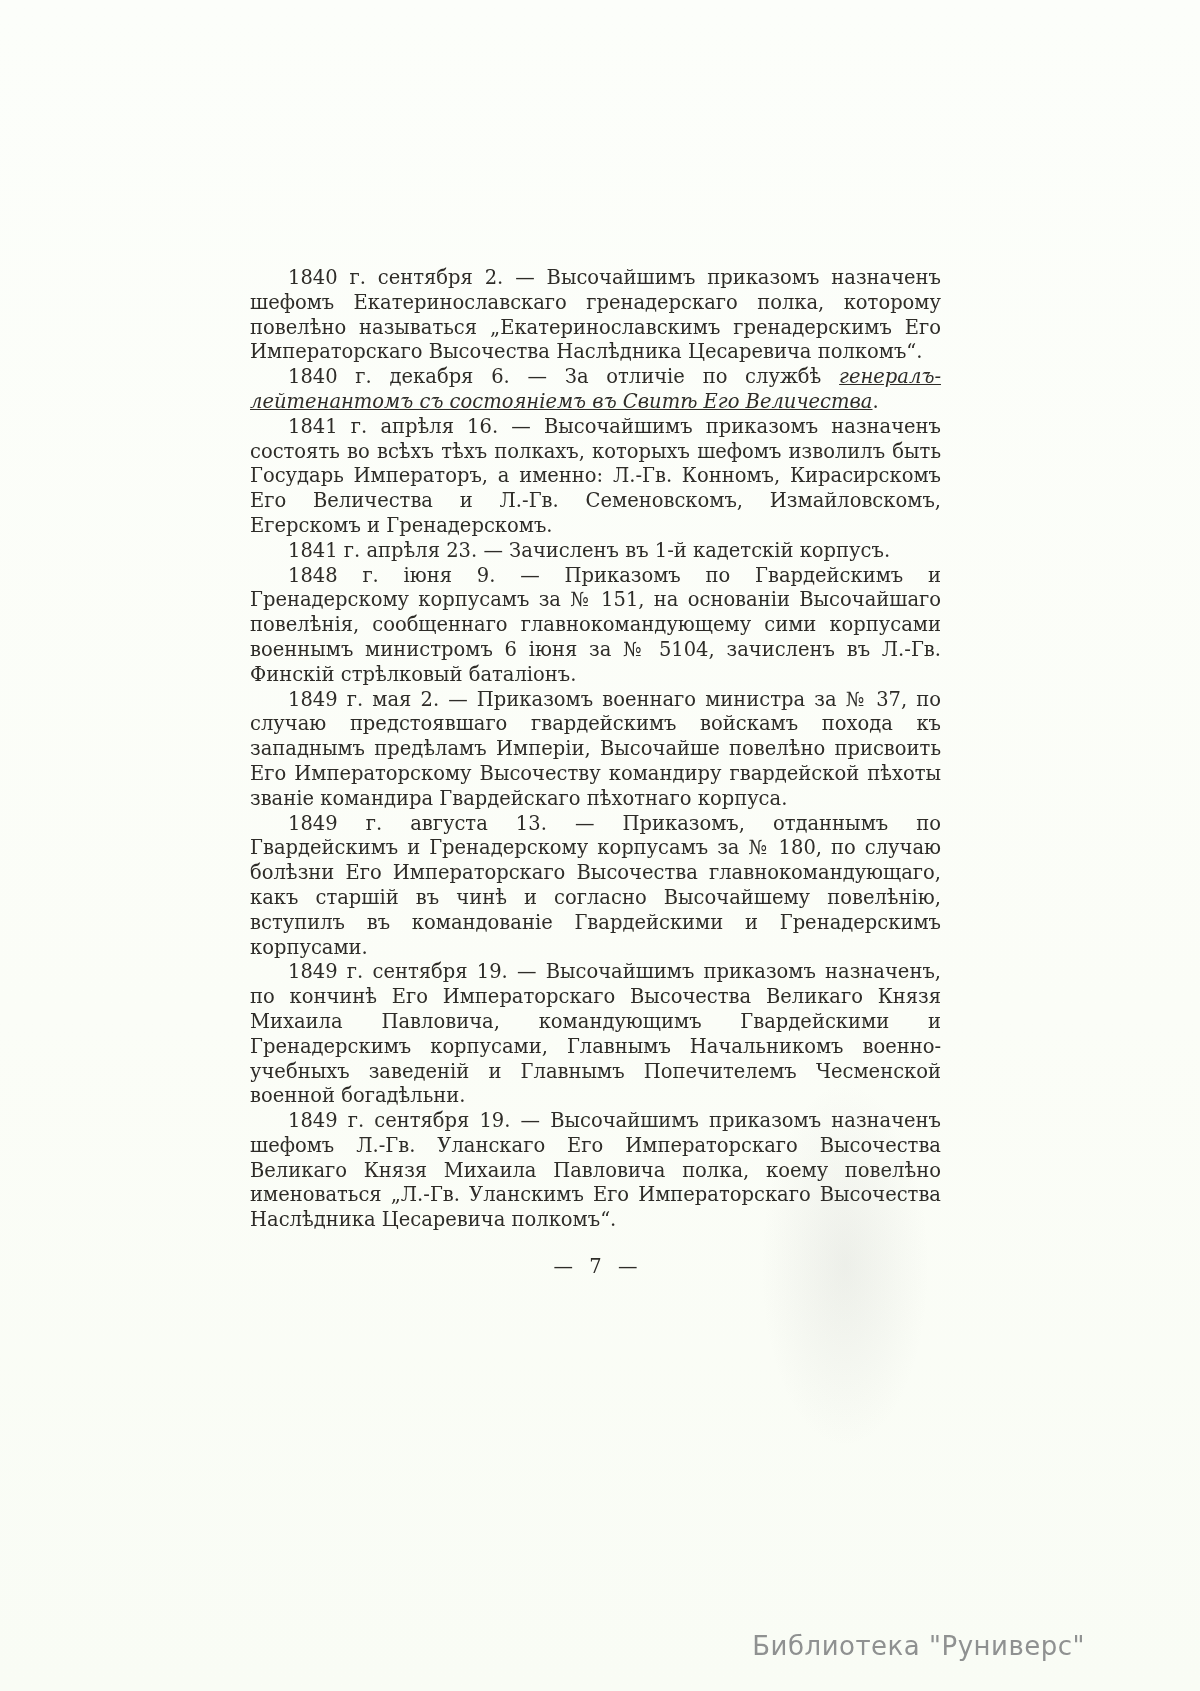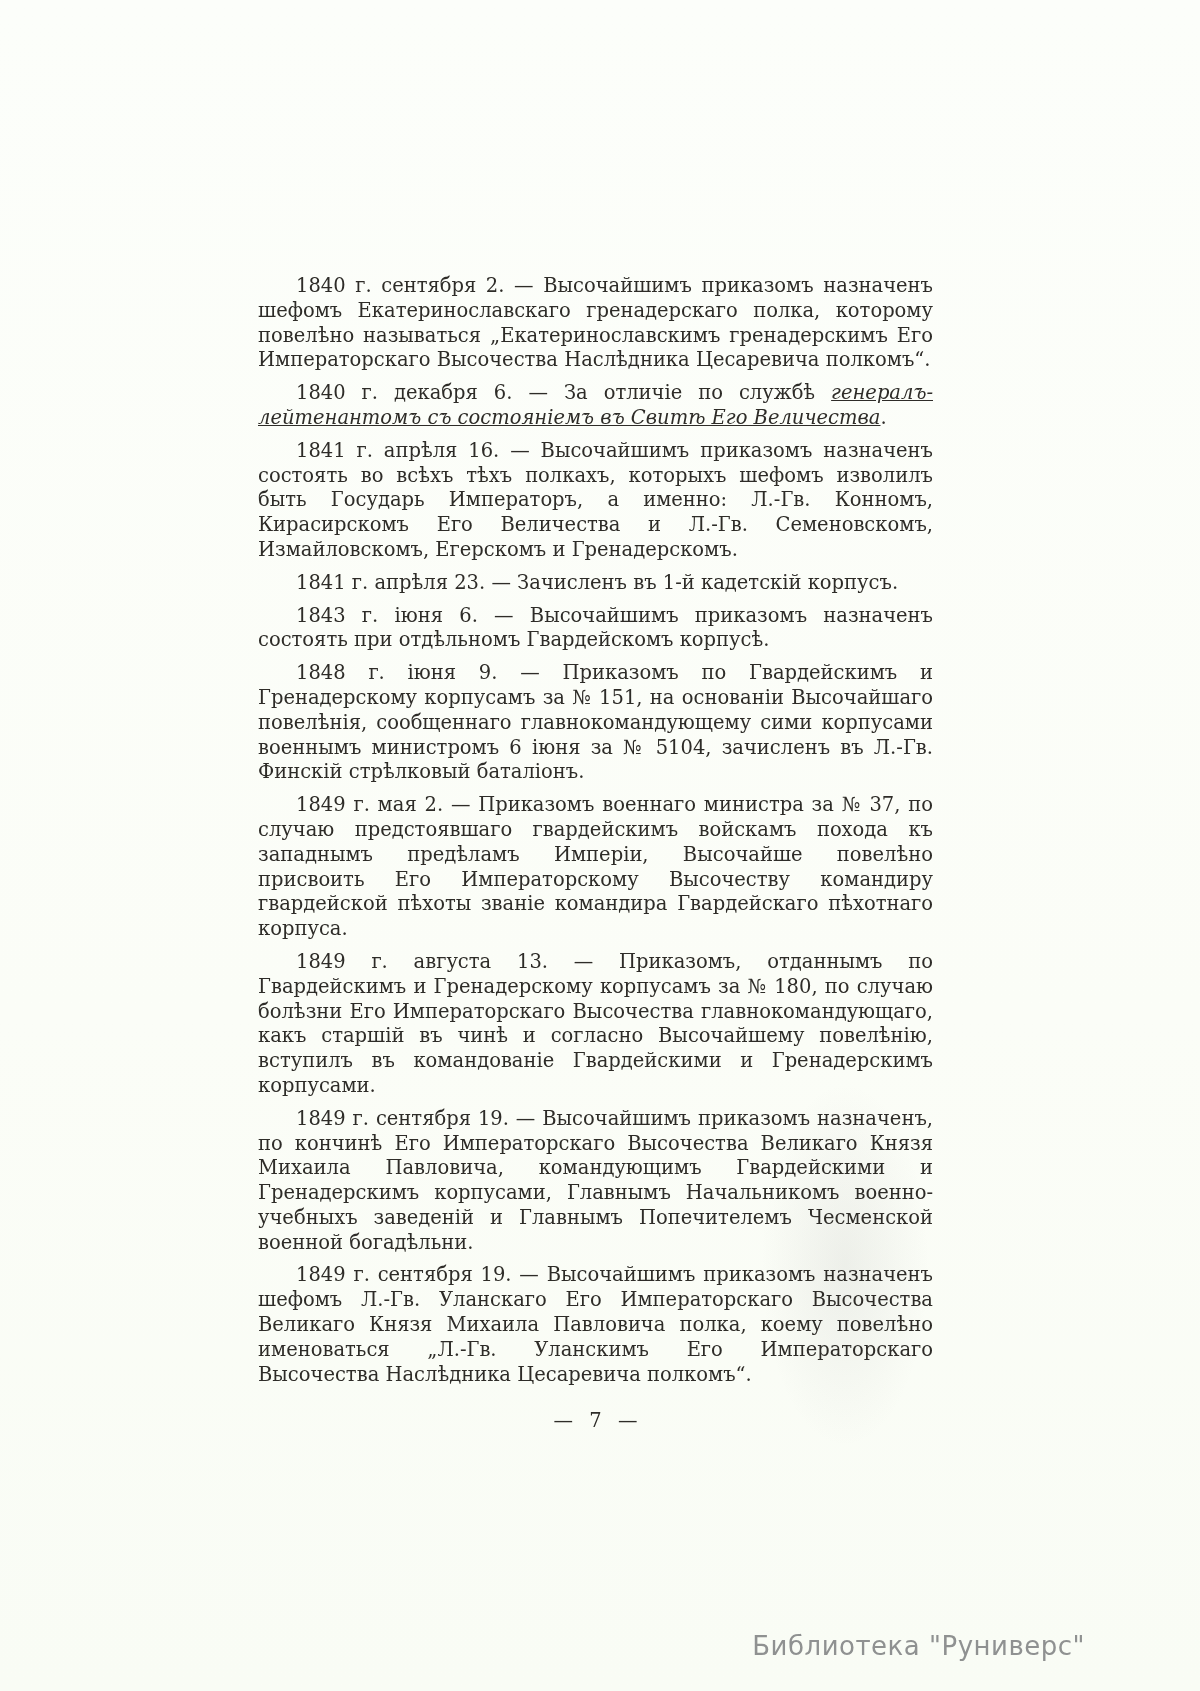--- a/index.html
+++ b/index.html
@@ -25,21 +25,21 @@
     left: 250px;
     top: 266px;
     width: 691px;
     font-family: "DejaVu Serif", "Liberation Serif", serif;
     font-size: 19.5px;
     line-height: 24.8px;
     color: #2e2c28;
     text-align: justify;
   }
   .entry {
-    margin: 8px;
+    margin: 0;
     text-indent: 38px;
   }
   .it {
     font-style: italic;
     text-decoration: underline;
   }
   .page-number {
     margin-top: 22px;
     text-align: center;
     text-indent: 0;
@@ -62,21 +62,20 @@
 <body>
 
 <div class="paper"></div>
 
 <div class="text-block">
   <div>
       <p class="entry"><span>1840 г. сентября 2.</span><span> — </span><span>Высочайшимъ приказомъ назначенъ шефомъ Екатеринославскаго гренадерскаго полка, которому повелѣно называться „Екатеринославскимъ гренадерскимъ Его Императорскаго Высочества Наслѣдника Цесаревича полкомъ“.</span></p>
       <p class="entry"><span>1840 г. декабря 6.</span><span> — </span><span>За отличіе по службѣ </span><span class="it">генералъ-лейтенантомъ съ состояніемъ въ Свитѣ Его Величества</span><span>.</span></p>
       <p class="entry"><span>1841 г. апрѣля 16.</span><span> — </span><span>Высочайшимъ приказомъ назначенъ состоять во всѣхъ тѣхъ полкахъ, которыхъ шефомъ изволилъ быть Государь Императоръ, а именно: Л.-Гв. Конномъ, Кирасирскомъ Его Величества и Л.-Гв. Семеновскомъ, Измайловскомъ, Егерскомъ и Гренадерскомъ.</span></p>
       <p class="entry"><span>1841 г. апрѣля 23.</span><span> — </span><span>Зачисленъ въ 1-й кадетскій корпусъ.</span></p>
-      <p class="entry"><span>1843 г. іюня 6.</span><span> — </span><span>Высочайшимъ приказомъ назначенъ состоять при отдѣльномъ Гвардейскомъ корпусѣ.</span></p>
       <p class="entry"><span>1848 г. іюня 9.</span><span> — </span><span>Приказомъ по Гвардейскимъ и Гренадерскому корпусамъ за № 151, на основаніи Высочайшаго повелѣнія, сообщеннаго главнокомандующему сими корпусами военнымъ министромъ 6 іюня за № 5104, зачисленъ въ Л.-Гв. Финскій стрѣлковый баталіонъ.</span></p>
       <p class="entry"><span>1849 г. мая 2.</span><span> — </span><span>Приказомъ военнаго министра за № 37, по случаю предстоявшаго гвардейскимъ войскамъ похода къ западнымъ предѣламъ Имперіи, Высочайше повелѣно присвоить Его Императорскому Высочеству командиру гвардейской пѣхоты званіе командира Гвардейскаго пѣхотнаго корпуса.</span></p>
       <p class="entry"><span>1849 г. августа 13.</span><span> — </span><span>Приказомъ, отданнымъ по Гвардейскимъ и Гренадерскому корпусамъ за № 180, по случаю болѣзни Его Императорскаго Высочества главнокомандующаго, какъ старшій въ чинѣ и согласно Высочайшему повелѣнію, вступилъ въ командованіе Гвардейскими и Гренадерскимъ корпусами.</span></p>
       <p class="entry"><span>1849 г. сентября 19.</span><span> — </span><span>Высочайшимъ приказомъ назначенъ, по кончинѣ Его Императорскаго Высочества Великаго Князя Михаила Павловича, командующимъ Гвардейскими и Гренадерскимъ корпусами, Главнымъ Начальникомъ военно-учебныхъ заведеній и Главнымъ Попечителемъ Чесменской военной богадѣльни.</span></p>
       <p class="entry"><span>1849 г. сентября 19.</span><span> — </span><span>Высочайшимъ приказомъ назначенъ шефомъ Л.-Гв. Уланскаго Его Императорскаго Высочества Великаго Князя Михаила Павловича полка, коему повелѣно именоваться „Л.-Гв. Уланскимъ Его Императорскаго Высочества Наслѣдника Цесаревича полкомъ“.</span></p>
     </div>
   <div class="page-number">— 7 —</div>
 </div>
 
 <div class="watermark">Библиотека "Руниверс"</div>

